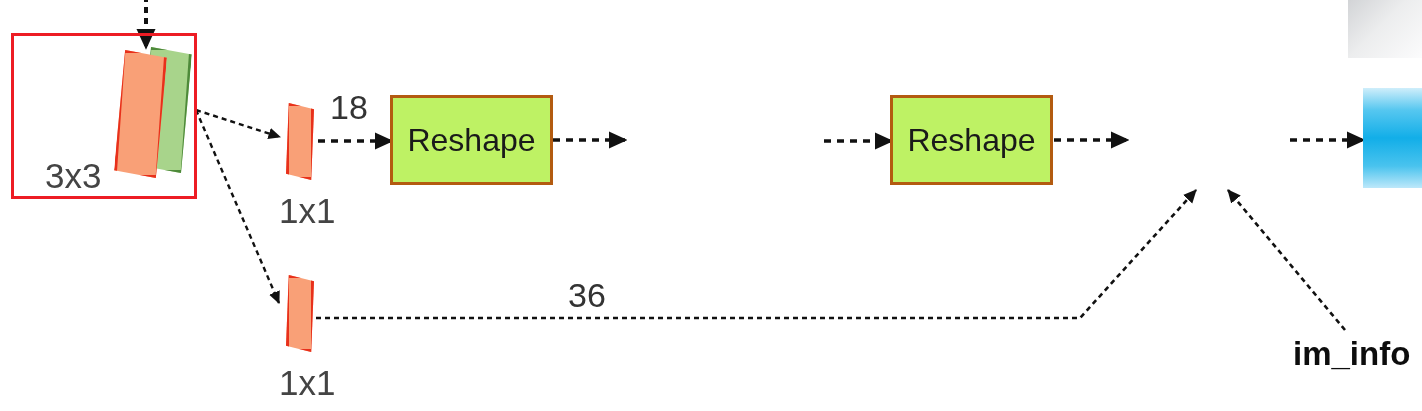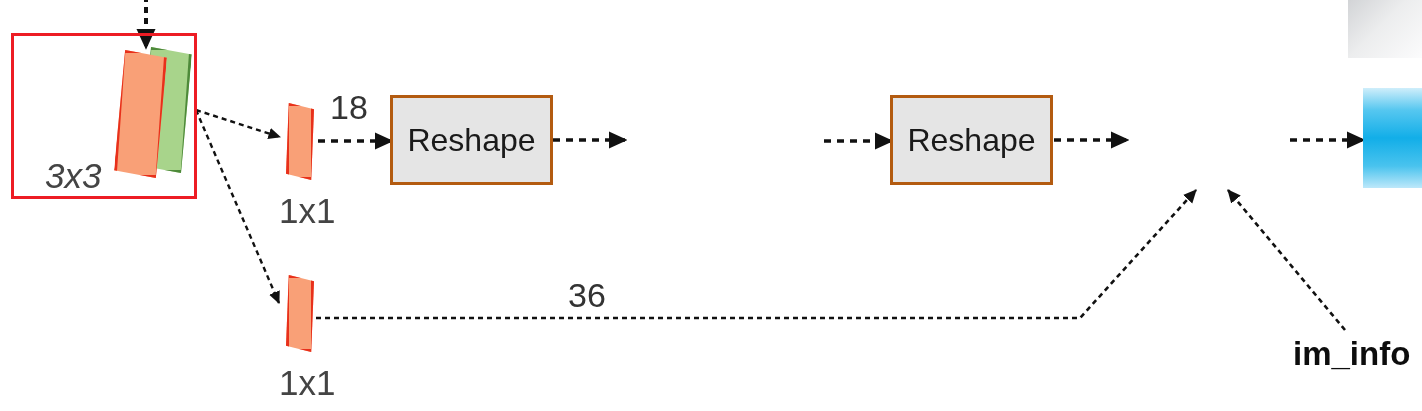--- a/index.html
+++ b/index.html
@@ -31,21 +31,21 @@
     position: absolute;
     display: flex;
     align-items: center;
     justify-content: center;
     box-sizing: border-box;
     white-space: nowrap;
     color: #1a1a1a;
     line-height: 1;
   }
   .node-reshape {
-    background: #e5e5e5;
+    background: #bef264;
     border: 3px solid #B35B10;
     font-size: 32px;
   }
   .node-softmax {
     background: #C3D3E8;
     border: 4px solid #23487C;
     font-size: 42px;
     color: #111820;
   }
   .node-proposal {
@@ -166,21 +166,21 @@
     <g>
       <line x1="1290" y1="140" x2="1364" y2="140" stroke="#111" stroke-width="3.6" stroke-dasharray="7,6" marker-end="url(#ah)"></line>
     </g>
   </svg>
 
   <div class="roi-frame" style="left:11px; top:33px; width:186px; height:166px;"></div>
 
   <div class="slab slab-green slab-big slab-big-shape" style="left:144px; top:47px; width:44px; height:126px;"></div>
   <div class="slab slab-orange slab-big slab-big-shape" style="left:118px; top:50px; width:45px; height:128px;"></div>
 
-  <div class="lbl lbl-kernel" style="left:45px; top:158px;font-style:italic;">3x3</div>
+  <div class="lbl lbl-kernel" style="left:45px; top:158px;">3x3</div>
 
   <div class="slab slab-orange slab-thin" style="left:286px; top:103px; width:28px; height:77px;"></div>
   <div class="lbl lbl-kernel" style="left:279px; top:193px;">1x1</div>
   <div class="lbl lbl-count" style="left:330px; top:90px;">18</div>
 
   <div class="slab slab-orange slab-thin" style="left:286px; top:275px; width:28px; height:77px;"></div>
   <div class="lbl lbl-kernel" style="left:279px; top:365px;">1x1</div>
   <div class="lbl lbl-count" style="left:520px; top:278px;margin-left:48px;">36</div>
 
   <div class="node node-reshape" style="left:390px; top:95px; width:163px; height:90px;">Reshape</div>

